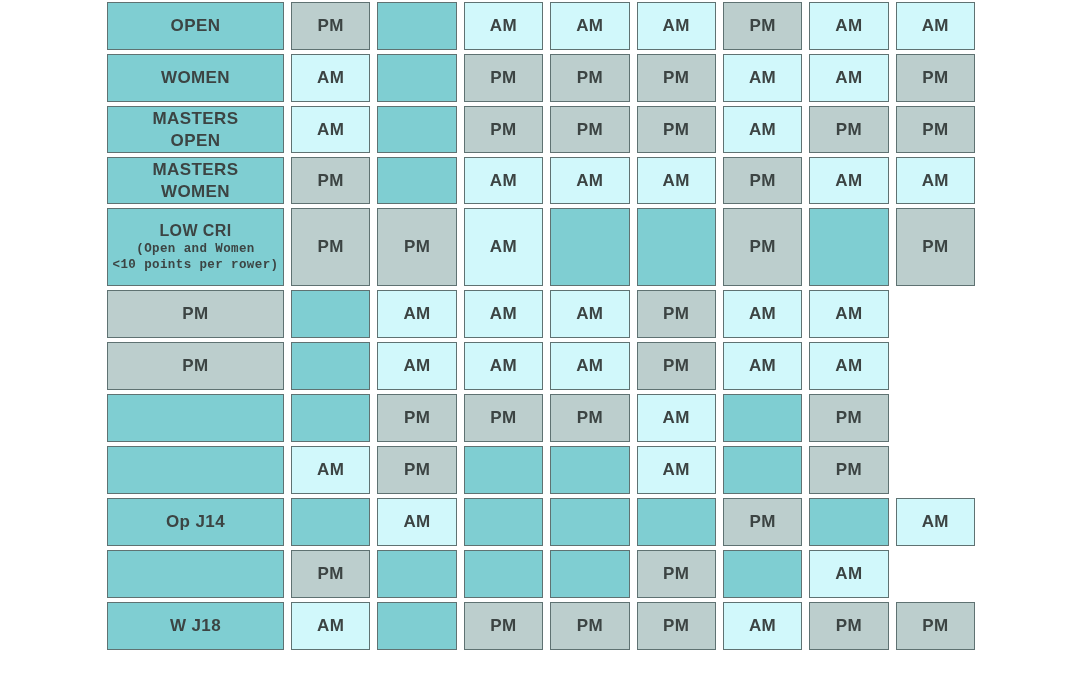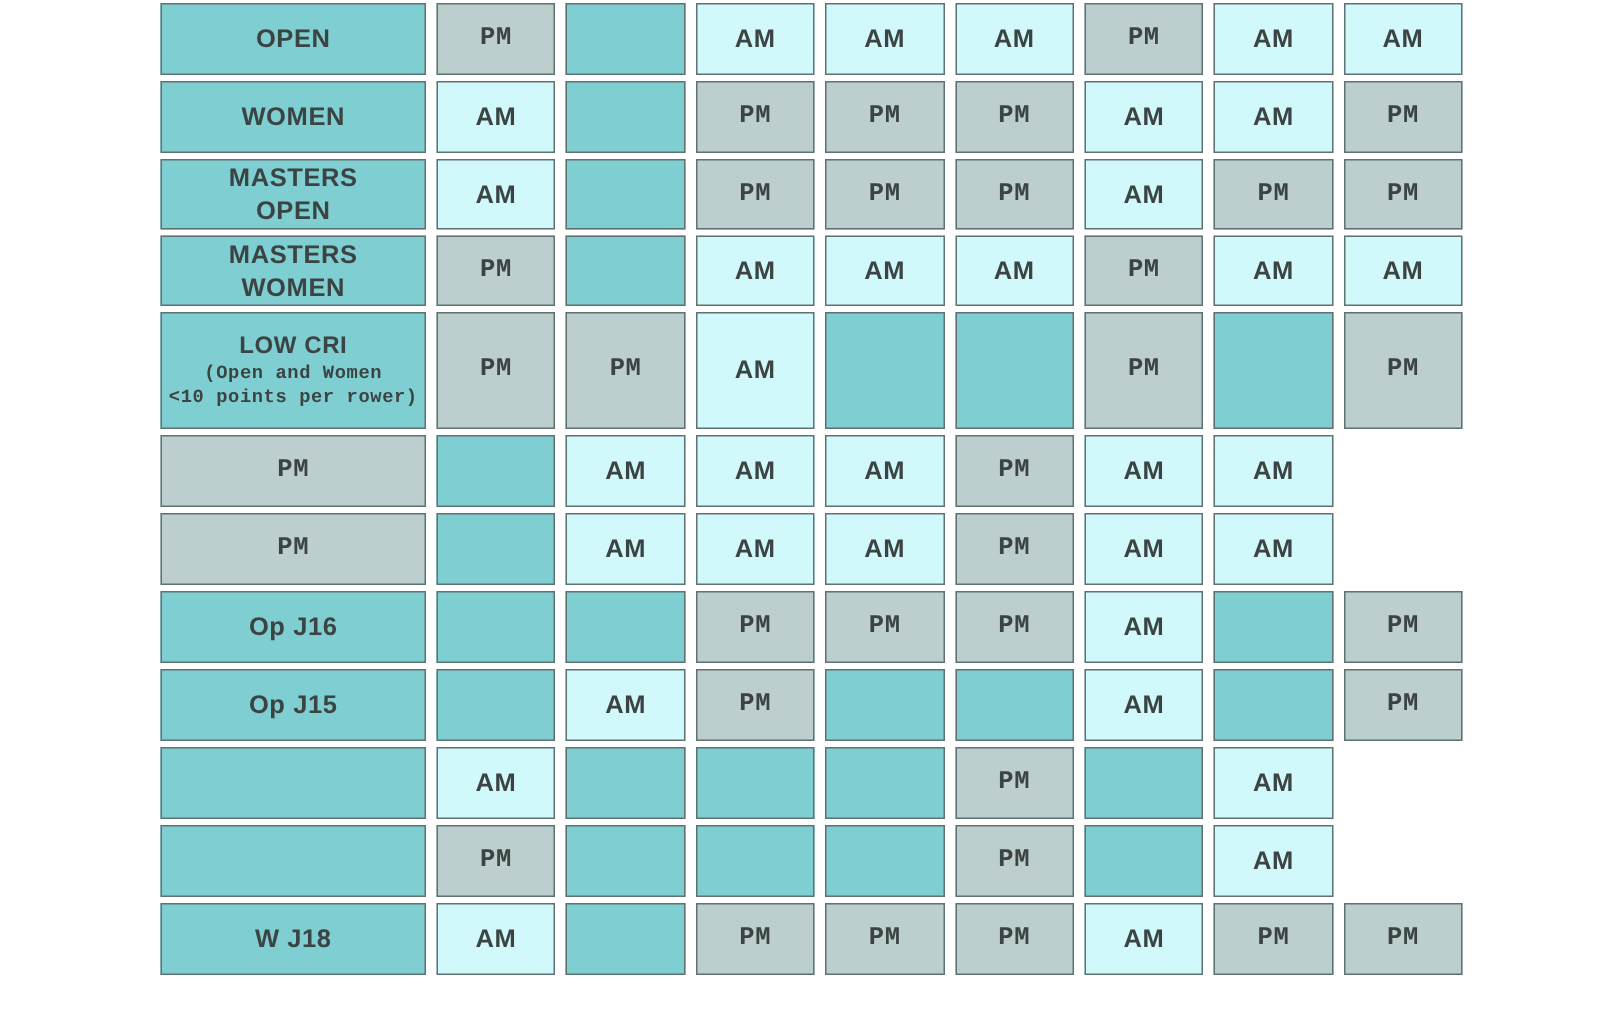--- a/index.html
+++ b/index.html
@@ -40,21 +40,21 @@
     font-weight: bold;
     font-size: 17px;
     letter-spacing: 0.4px;
     line-height: 1.25;
     text-align: center;
     user-select: none;
   }
   .cell.label { background: var(--label-bg, #7fced2); }
   .cell.blank { background: var(--blank-bg, #7fced2); }
   .cell.am    { background: var(--am-bg, #d1f8fb); }
-  .cell.pm    { background: var(--pm-bg, #bccecd); font-family: Liberation Mono, monospace; }
+  .cell.pm    { background: var(--pm-bg, #bccecd); }
   .lab-line { font-size: 17px; font-weight: bold; text-align: center; }
   .row.h3 .lab-line { font-size: 16px; }
   .sub-line { font-size: 12.5px; font-weight: bold; line-height: 1.3; font-family: Liberation Mono, monospace; }
 </style>
 </head>
 <body>
 
 <div class="page">
   <div class="schedule">
       <div class="row h1">
@@ -140,46 +140,43 @@
         <div class="cell pm">PM</div>
         <div class="cell blank"></div>
         <div class="cell am">AM</div>
         <div class="cell am">AM</div>
         <div class="cell am">AM</div>
         <div class="cell pm">PM</div>
         <div class="cell am">AM</div>
         <div class="cell am">AM</div>
       </div>
       <div class="row h1">
-        <div class="cell label">
-          <div class="lab-line">Op J16</div>
-        </div>
-        <div class="cell blank"></div>
-        <div class="cell blank"></div>
-        <div class="cell pm">PM</div>
-        <div class="cell pm">PM</div>
-        <div class="cell pm">PM</div>
-        <div class="cell am">AM</div>
-        <div class="cell blank"></div>
-        <div class="cell pm">PM</div>
-      </div>
-      <div class="row h1">
-        <div class="cell label">
-          <div class="lab-line">Op J15</div>
-        </div>
-        <div class="cell blank"></div>
-        <div class="cell am">AM</div>
-        <div class="cell pm">PM</div>
-        <div class="cell blank"></div>
-        <div class="cell blank"></div>
-        <div class="cell am">AM</div>
-        <div class="cell blank"></div>
-        <div class="cell pm">PM</div>
-      </div>
-      <div class="row h1">
+        <div class="cell blank"></div>
+        <div class="cell blank"></div>
+        <div class="cell pm">PM</div>
+        <div class="cell pm">PM</div>
+        <div class="cell pm">PM</div>
+        <div class="cell am">AM</div>
+        <div class="cell blank"></div>
+        <div class="cell pm">PM</div>
+      </div>
+      <div class="row h1">
+        <div class="cell blank"></div>
+        <div class="cell am">AM</div>
+        <div class="cell pm">PM</div>
+        <div class="cell blank"></div>
+        <div class="cell blank"></div>
+        <div class="cell am">AM</div>
+        <div class="cell blank"></div>
+        <div class="cell pm">PM</div>
+      </div>
+      <div class="row h1">
+        <div class="cell label">
+          <div class="lab-line">Op J14</div>
+        </div>
         <div class="cell blank"></div>
         <div class="cell am">AM</div>
         <div class="cell blank"></div>
         <div class="cell blank"></div>
         <div class="cell blank"></div>
         <div class="cell pm">PM</div>
         <div class="cell blank"></div>
         <div class="cell am">AM</div>
       </div>
       <div class="row h1">

